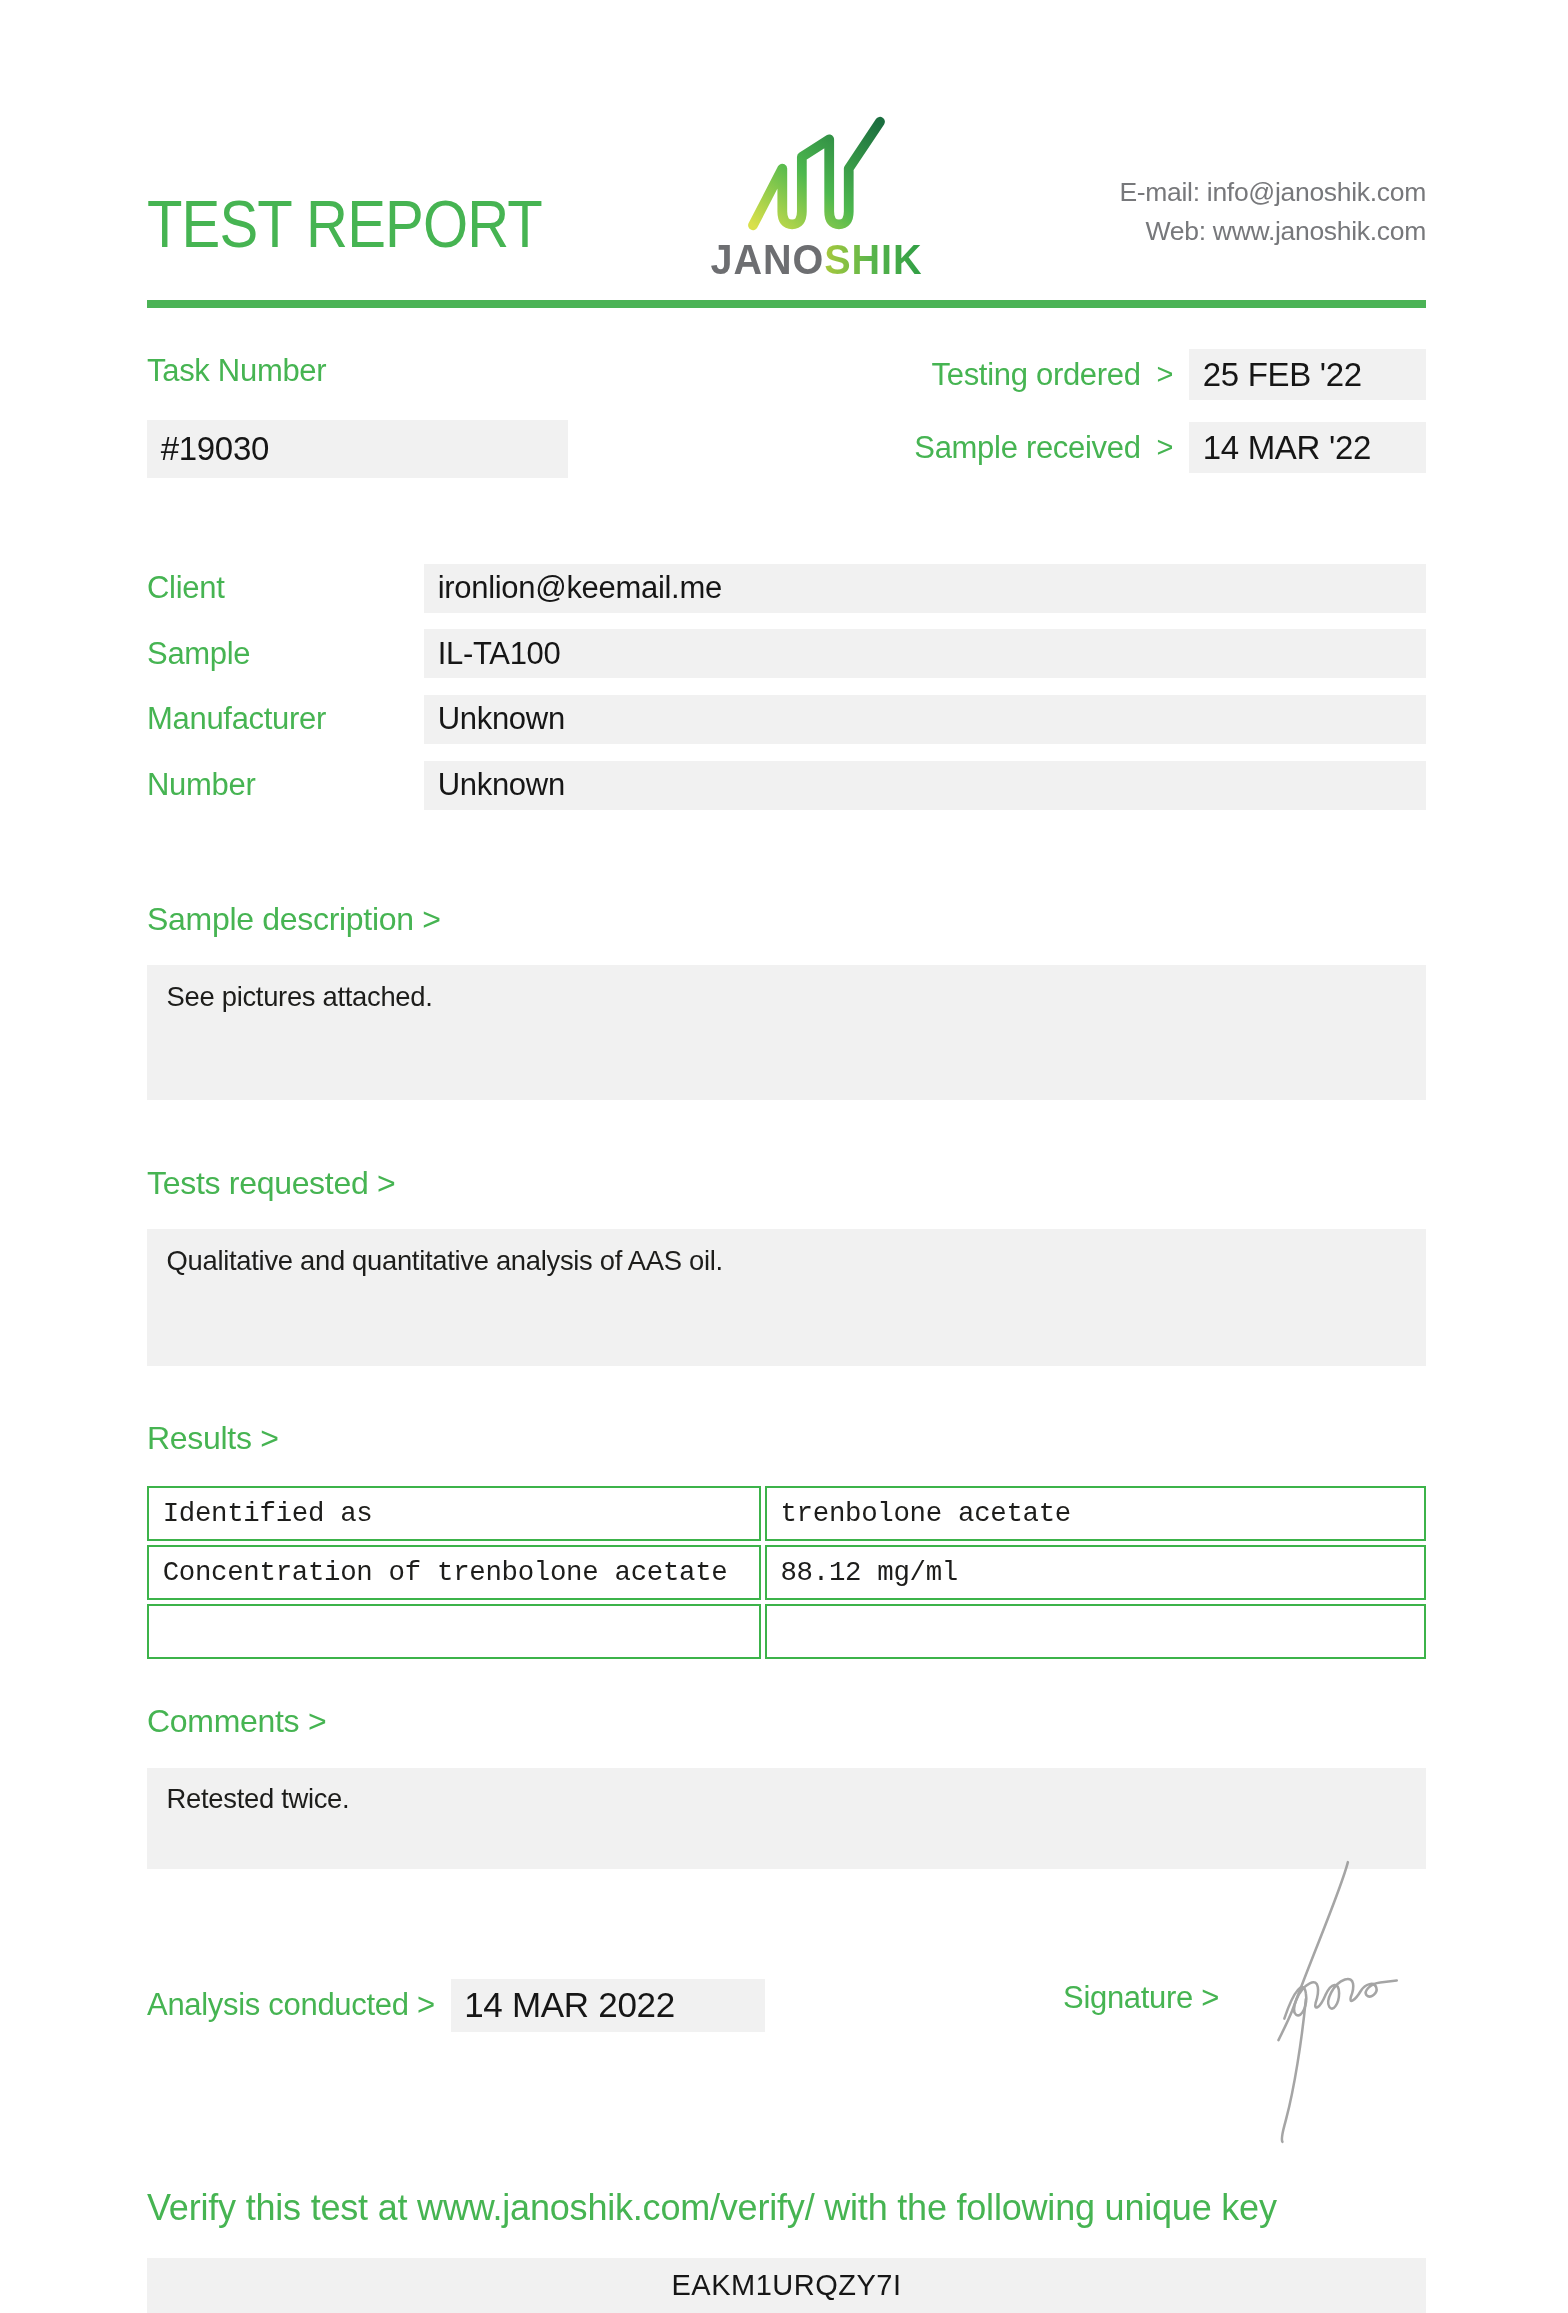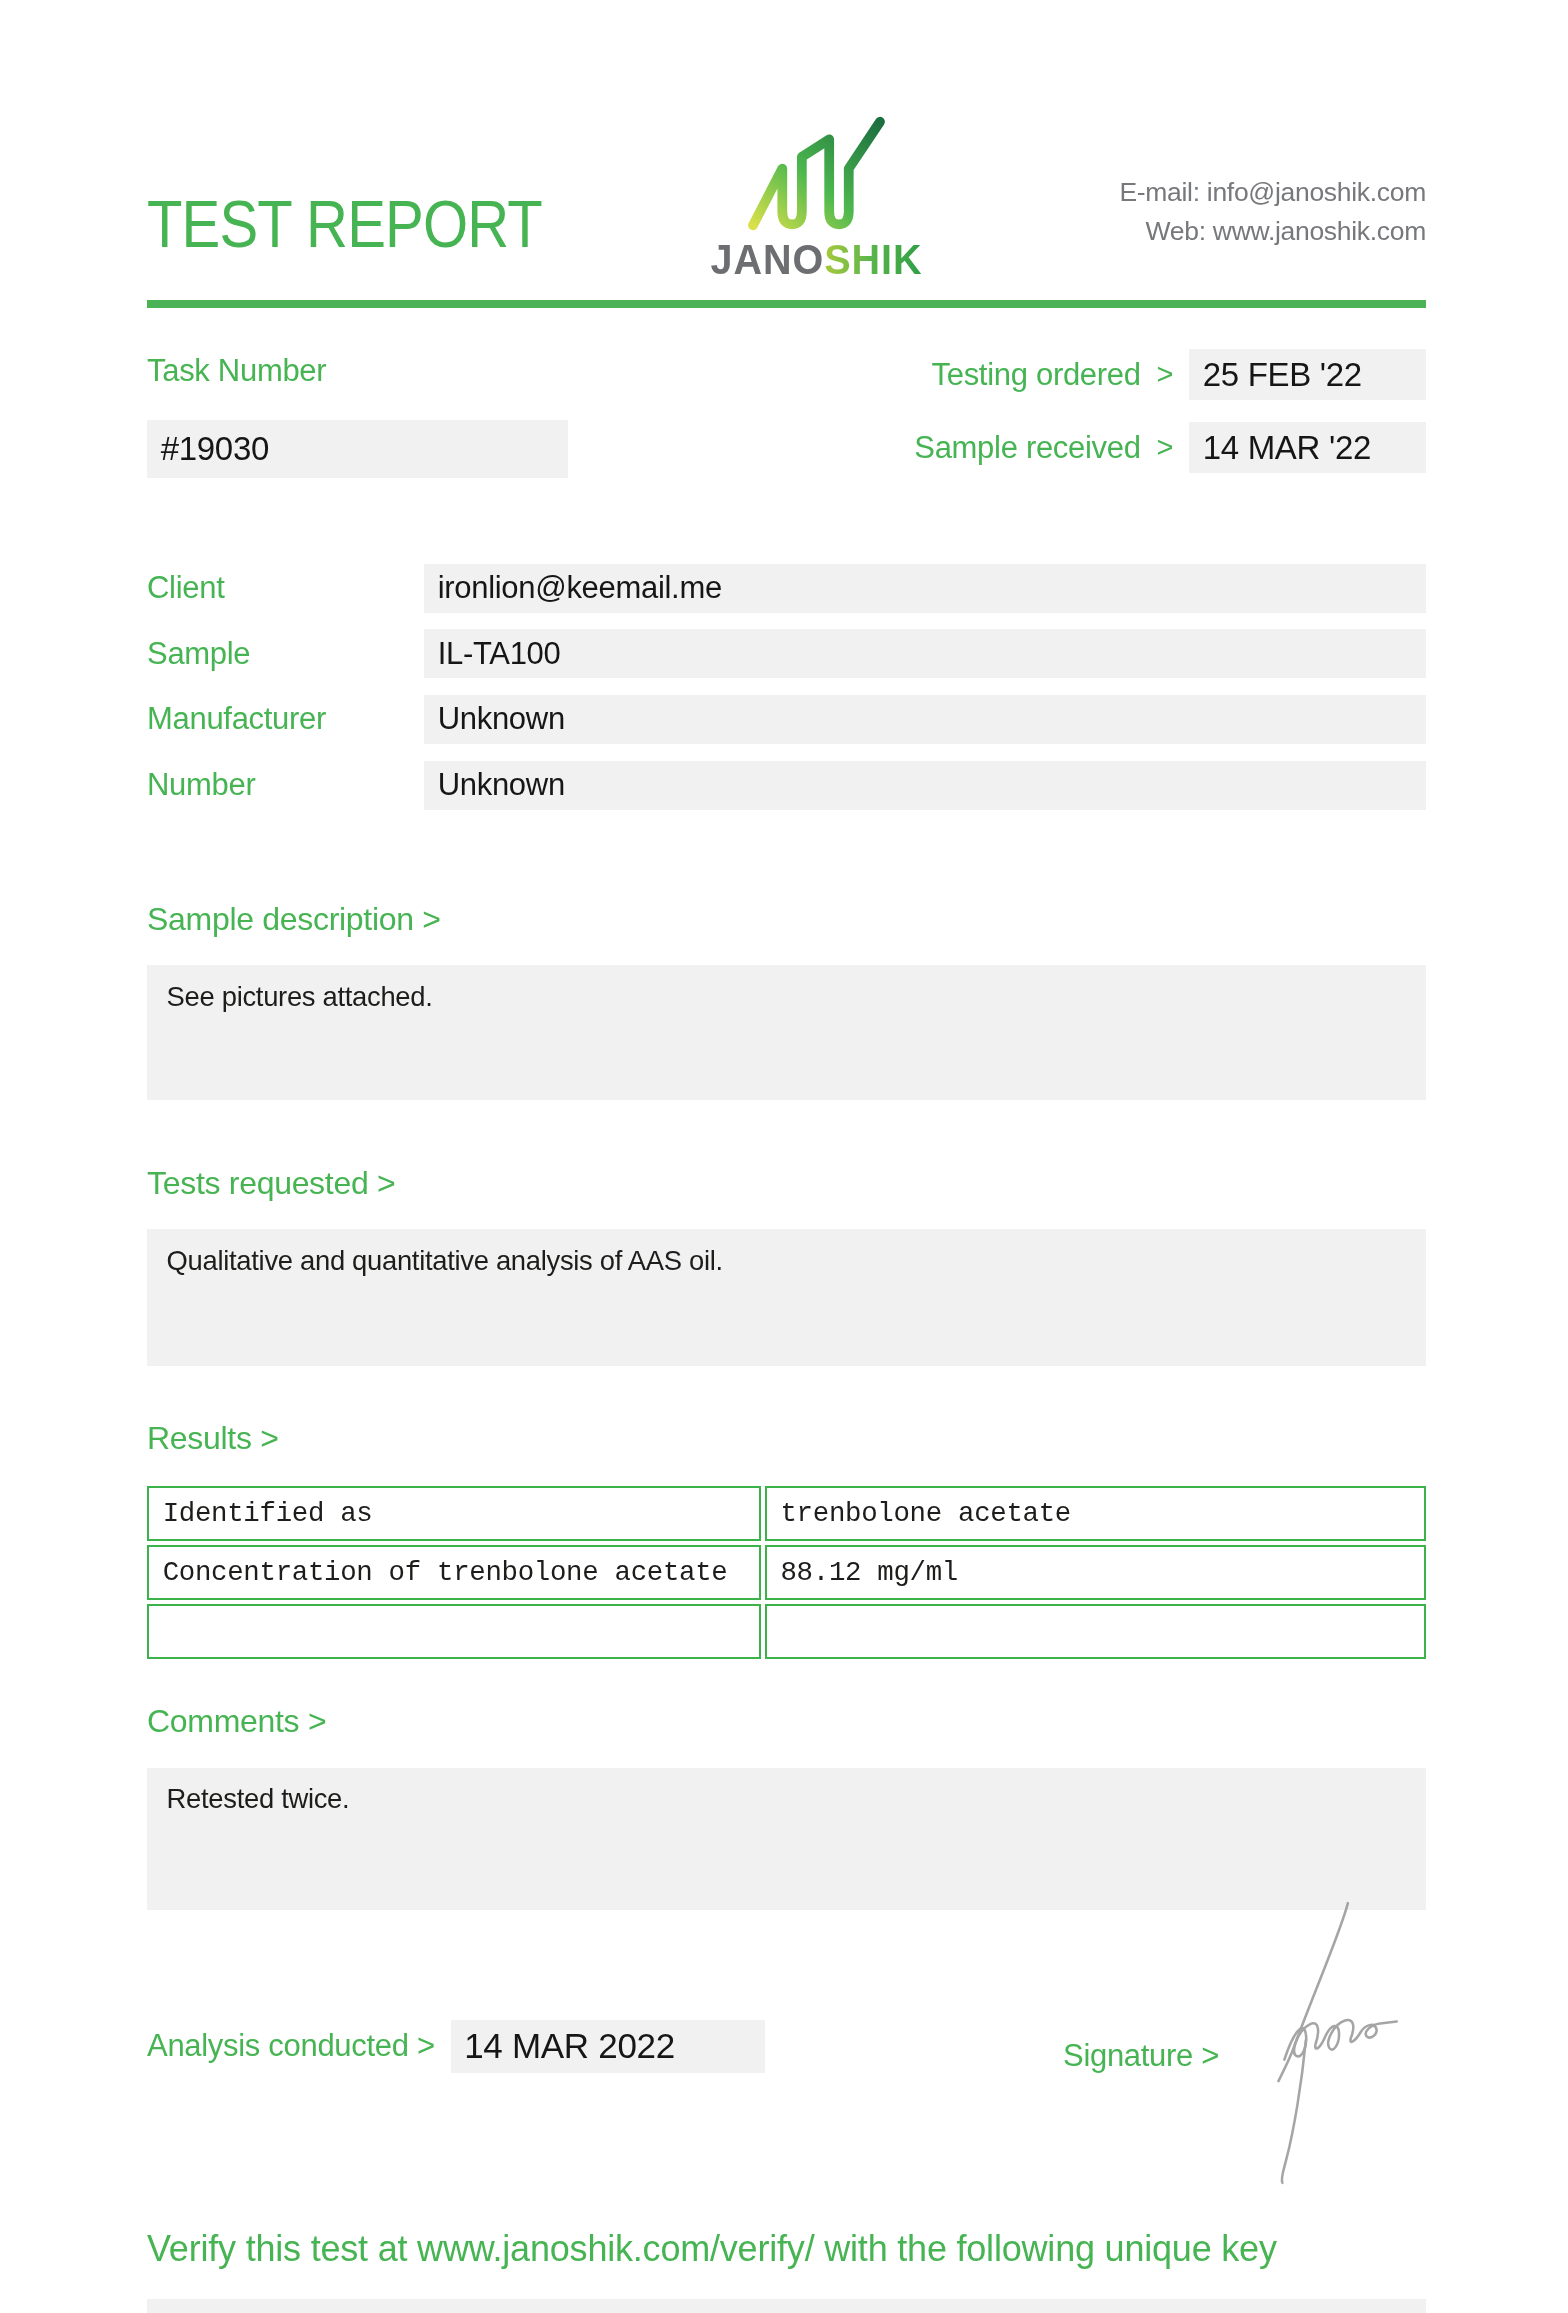--- a/index.html
+++ b/index.html
@@ -58,35 +58,35 @@
   
   .section-heading { color:#46b452; font-size:32px; letter-spacing:-0.3px; }
   .section-box { background:#f1f1f1; margin-top:27.4px; padding:15.7px 19.6px;
     font-size:27.4px; color:#1d1d1b; letter-spacing:-0.3px; }
   .sec-sample { margin-top:91px; }
   .box-sample { height:135px; }
   .sec-tests { margin-top:65px; }
   .box-tests { height:137px; }
   .sec-results { margin-top:54px; }
   .sec-comments { margin-top:44px; }
-  .box-comments { height:142px; }
+  .box-comments { height:101px; }
 
   
   .rtable { margin-top:29px;font-family:Liberation Mono, monospace; }
   .rtable-row { display:flex; gap:3.9px; margin-top:3.9px; }
   .rtable-row:first-child { margin-top:0; }
   .rtable-cell { border:2.9px solid #3cb34a; background:#fff; height:55px;
     display:flex; align-items:center; padding-left:13.7px; font-size:27.4px; letter-spacing:-0.3px; }
   .cell-l { width:48%; }
   .cell-r { flex:1; }
 
   
   .analysis-row { position:relative; margin-top:110px; display:flex; align-items:center; }
   .analysis-row .value-box { width:314px; height:53px; font-size:35px; margin-left:15.7px; }
-  .sig-label { position:absolute; left:916px; top:18px; }
+  .sig-label { position:absolute; left:916px; top:1px; }
   .signature-svg { position:absolute; left:1108px; top:-125px; }
 
   .verify { margin-top:155px; color:#46b452; font-size:36px; letter-spacing:-0.2px; white-space:nowrap; }
   .key-box { margin-top:29px; height:56px; background:#f1f1f1;
     display:flex; align-items:center; justify-content:center;
     font-size:29px; color:#161616; letter-spacing:0.5px; }
 </style>
 </head>
 <body>
 

